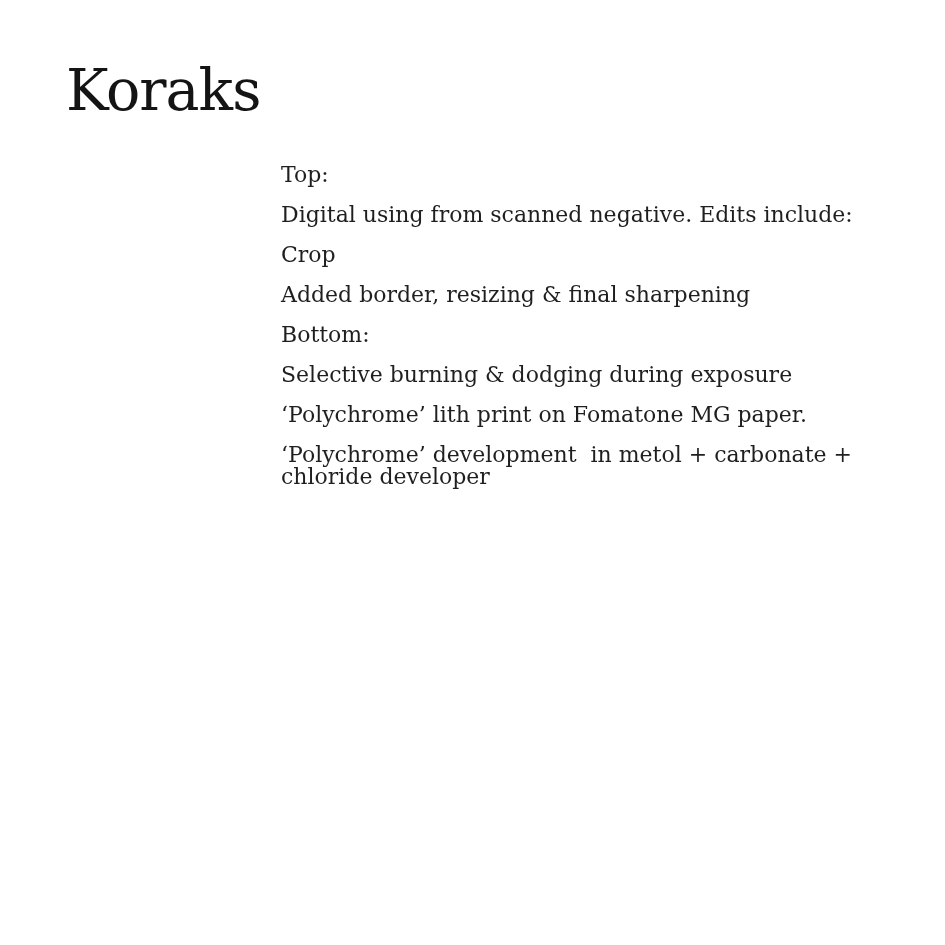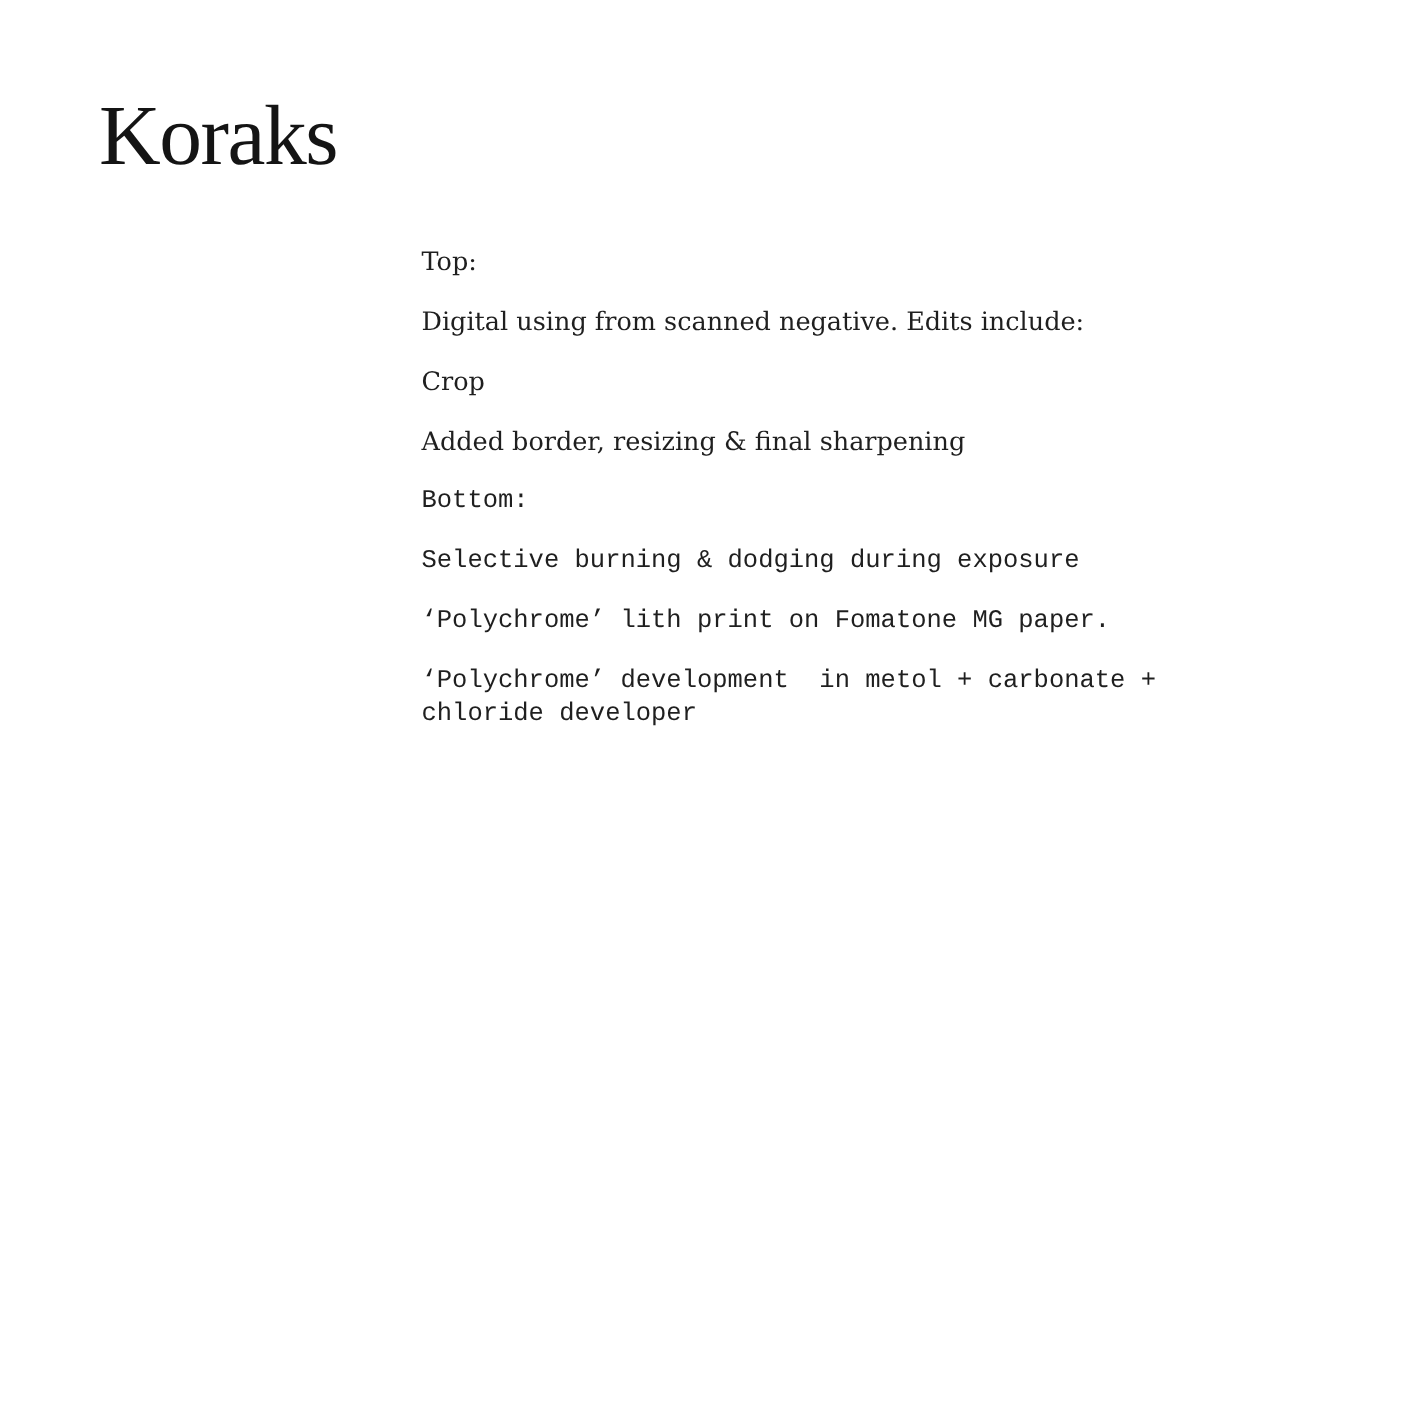--- a/index.html
+++ b/index.html
@@ -19,36 +19,34 @@
     position: absolute;
     left: 66px;
     top: 62px;
     margin: 0;
     font-size: 57px;
     font-weight: 400;
     line-height: 1;
     letter-spacing: -1px;
     color: #141414;
     white-space: nowrap;
-    font-family: Liberation Serif, serif;
   }
   .notes-column {
     position: absolute;
     left: 281px;
     top: 164px;
     width: 580px;
-    font-size: 17px;
+    font-size: 22px;
     line-height: 22px;
   }
   .notes-column p {
     margin: 0 0 18px 0;
     white-space: pre-wrap;
   }
   .bottom-section {
-    font-family: Liberation Mono, monospace;
   }
 </style>
 </head>
 <body>
 
 <main>
   <h1 class="page-title">Koraks</h1>
 
   <section class="notes-column">
 

